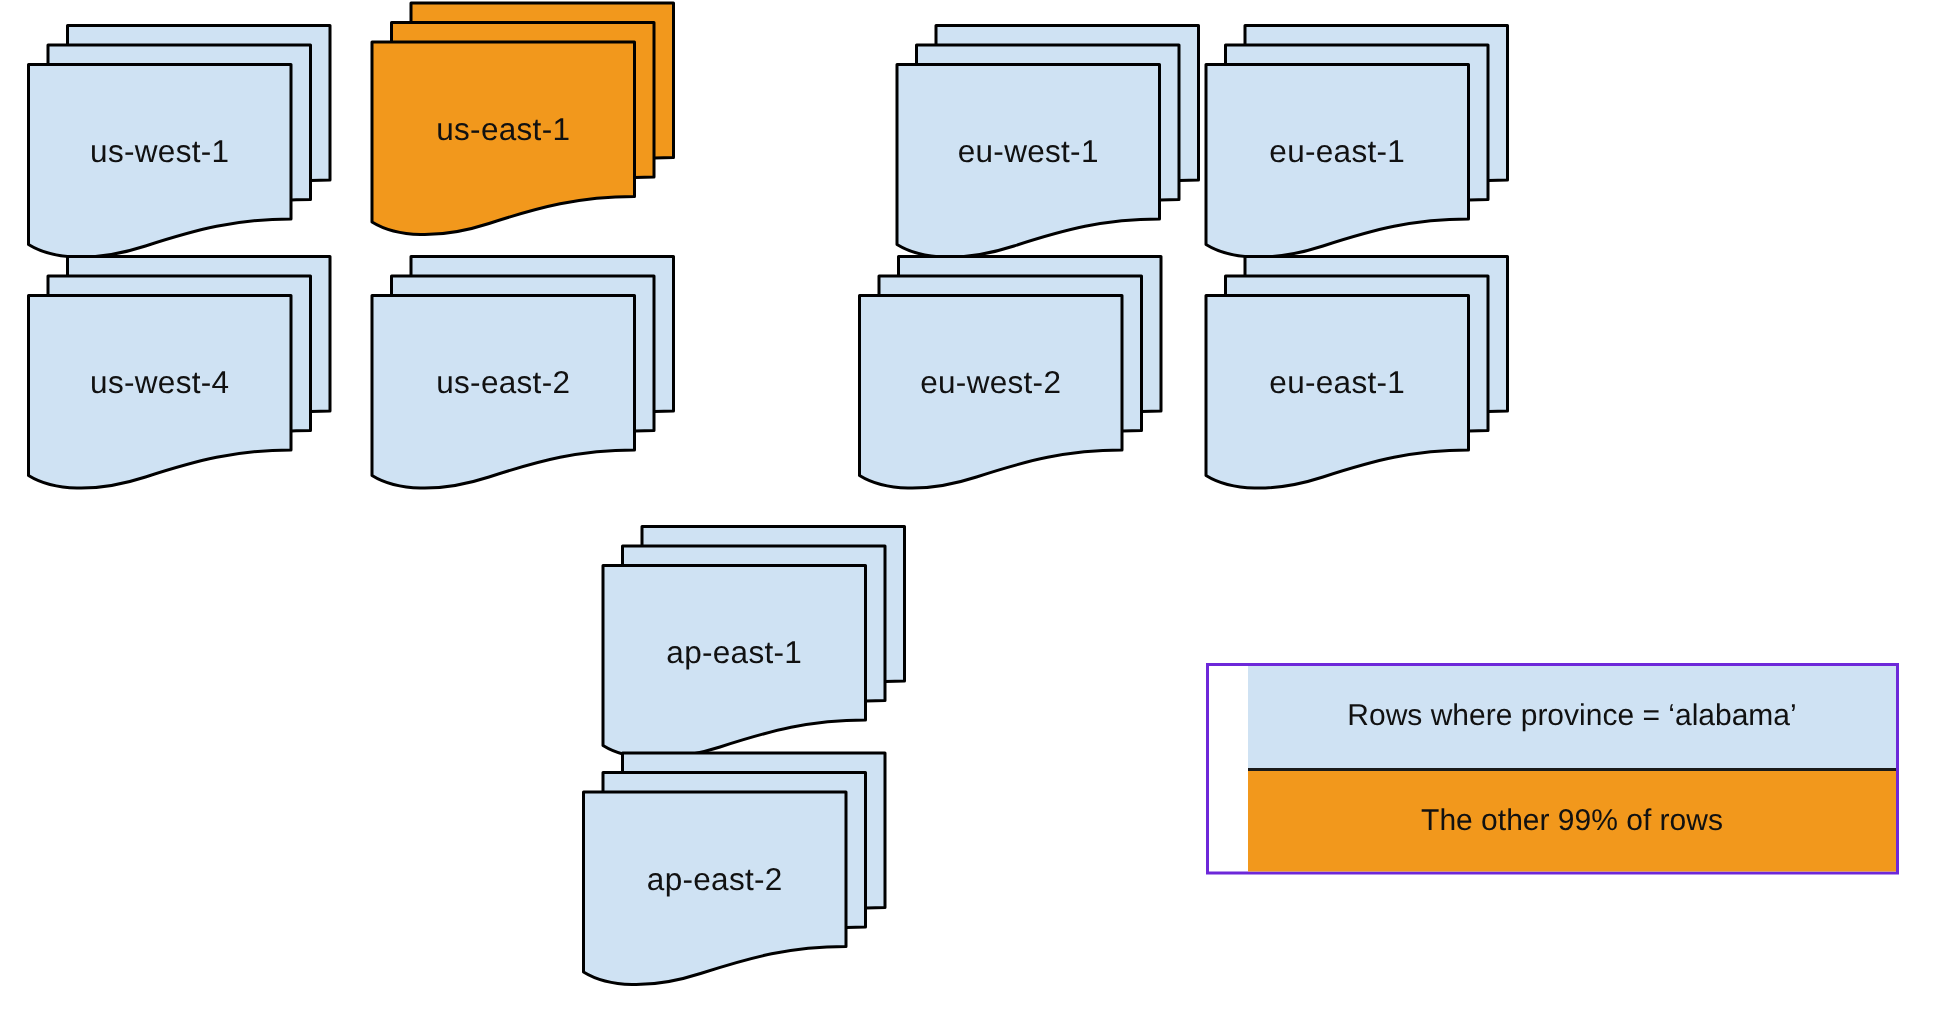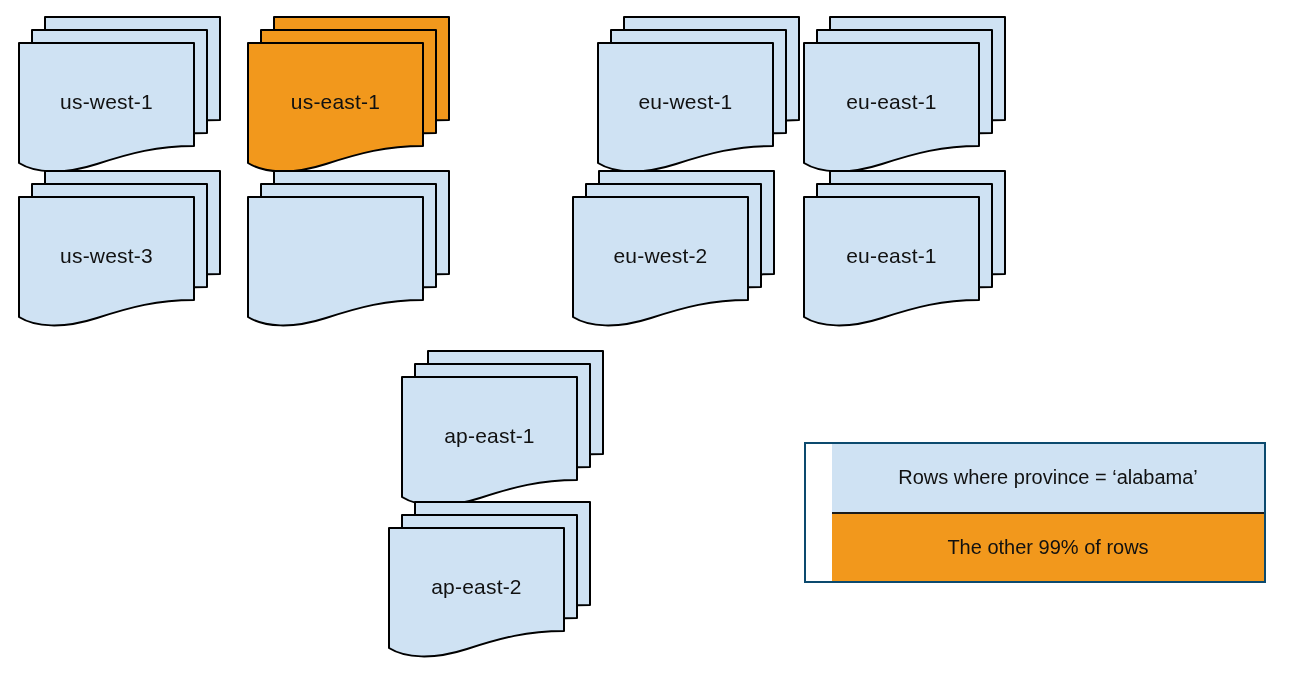--- a/index.html
+++ b/index.html
@@ -34,37 +34,37 @@
     height: 118px;
     display: flex;
     align-items: center;
     justify-content: center;
     font-size: 21px;
     letter-spacing: 0.2px;
     pointer-events: none;
   }
   
   .pos-us-west-1 { left: 17px;  top: 15px; }
-  .pos-us-east-1 { left: 246px; top: 15px; text-align: center; }
+  .pos-us-east-1 { left: 246px; top: 0; text-align: center; }
   .pos-eu-west-1 { left: 596px; top: 15px; }
   .pos-eu-east-1 { left: 802px; top: 15px; }
   .pos-us-west-2 { left: 17px;  top: 169px; }
   .pos-us-east-2 { left: 246px; top: 169px; }
   .pos-eu-west-2 { left: 571px; top: 169px; }
   .pos-eu-east-2 { left: 802px; top: 169px; }
   .pos-ap-east-1 { left: 400px; top: 349px; text-align: center; }
   .pos-ap-east-2 { left: 387px; top: 500px; }
 
   .legend {
     position: absolute;
     left: 804px;
     top: 442px;
     width: 462px;
     height: 141px;
-    border: 2px solid #0c4a6e;
+    border: 2px solid #6d28d9;
     display: flex;
     flex-direction: column;
     padding-left: 26px;
   }
   .legend-row {
     flex: 1;
     display: flex;
     align-items: center;
     justify-content: center;
     font-size: 20px;
@@ -114,29 +114,30 @@
     </svg>
     <div class="stack-label">eu-east-1</div>
   </div>
 
   <div class="stack pos-us-west-2">
     <svg width="206" height="164" viewBox="0 0 206 164">
       <path transform="translate(28,2)" d="M 0 0 H 175 V 103 C 138 103 112 110 78 121 C 44 132 16 130 0 120 Z" fill="#cfe2f3"></path>
       <path transform="translate(15,15)" d="M 0 0 H 175 V 103 C 138 103 112 110 78 121 C 44 132 16 130 0 120 Z" fill="#cfe2f3"></path>
       <path transform="translate(2,28)" d="M 0 0 H 175 V 103 C 138 103 112 110 78 121 C 44 132 16 130 0 120 Z" fill="#cfe2f3"></path>
     </svg>
-    <div class="stack-label">us-west-3</div>
+    <div class="stack-label">us-west-4</div>
   </div>
 
   <div class="stack pos-us-east-2">
     <svg width="206" height="164" viewBox="0 0 206 164">
       <path transform="translate(28,2)" d="M 0 0 H 175 V 103 C 138 103 112 110 78 121 C 44 132 16 130 0 120 Z" fill="#cfe2f3"></path>
       <path transform="translate(15,15)" d="M 0 0 H 175 V 103 C 138 103 112 110 78 121 C 44 132 16 130 0 120 Z" fill="#cfe2f3"></path>
       <path transform="translate(2,28)" d="M 0 0 H 175 V 103 C 138 103 112 110 78 121 C 44 132 16 130 0 120 Z" fill="#cfe2f3"></path>
     </svg>
+    <div class="stack-label">us-east-2</div>
   </div>
 
   <div class="stack pos-eu-west-2">
     <svg width="206" height="164" viewBox="0 0 206 164">
       <path transform="translate(28,2)" d="M 0 0 H 175 V 103 C 138 103 112 110 78 121 C 44 132 16 130 0 120 Z" fill="#cfe2f3"></path>
       <path transform="translate(15,15)" d="M 0 0 H 175 V 103 C 138 103 112 110 78 121 C 44 132 16 130 0 120 Z" fill="#cfe2f3"></path>
       <path transform="translate(2,28)" d="M 0 0 H 175 V 103 C 138 103 112 110 78 121 C 44 132 16 130 0 120 Z" fill="#cfe2f3"></path>
     </svg>
     <div class="stack-label">eu-west-2</div>
   </div>

